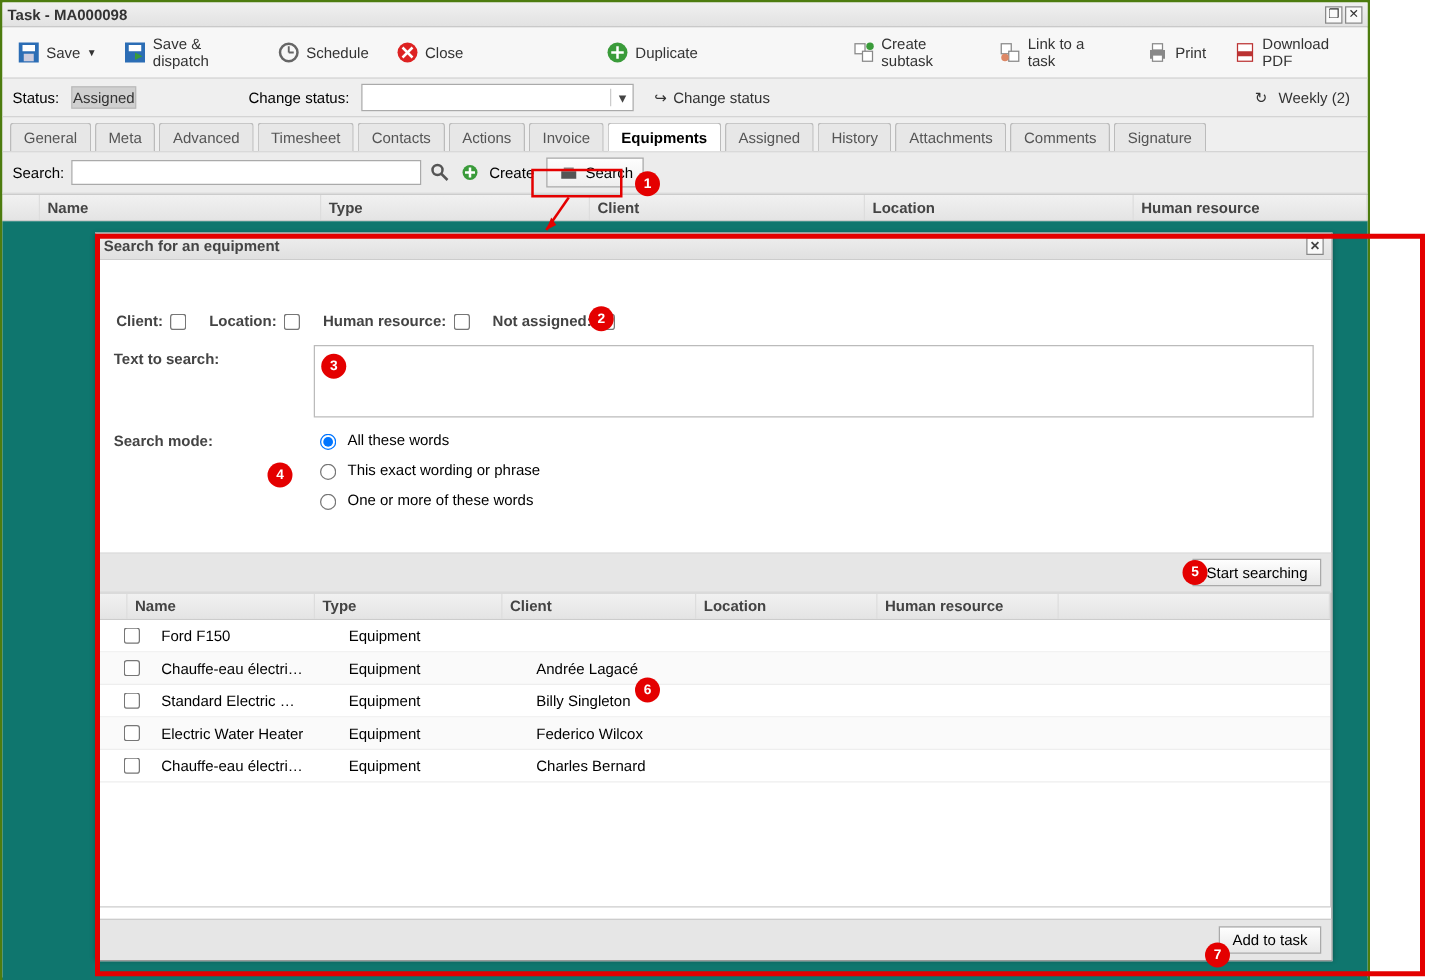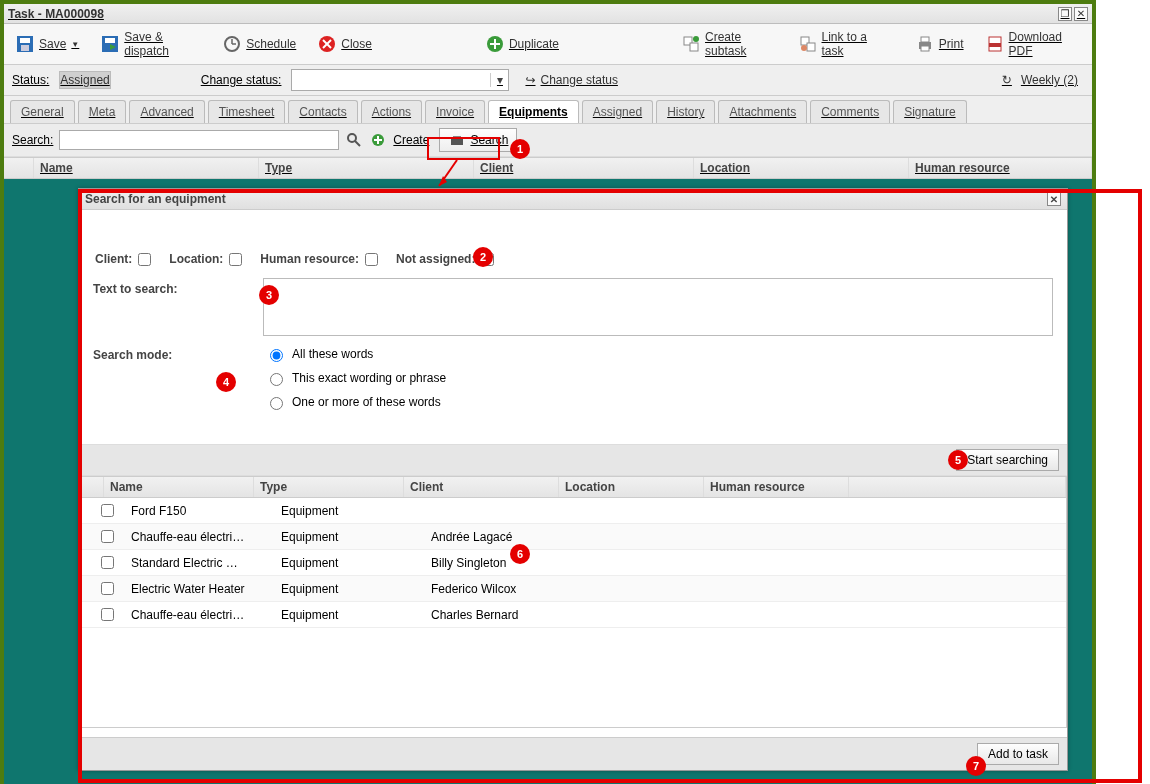--- a/index.html
+++ b/index.html
@@ -1,17 +1,17 @@
 <!DOCTYPE html>
 <html><head>
 <meta charset="utf-8">
 <style>
   * { box-sizing: border-box; font-family: Tahoma, Verdana, Arial, sans-serif; font-size: 12px; }
   body { margin: 0; background: #fff; }
-  .window { width: 1096px; height: 784px; border: 4px solid #4d7c0f; background: #f3f3f3; position: relative; text-decoration: underline; }
+  .window { width: 1096px; height: 784px; border: 2px solid #4d7c0f; background: #f3f3f3; position: relative; }
   .titlebar { display: flex; align-items: center; justify-content: space-between; height: 20px; background: linear-gradient(#f0f0f0,#e2e2e2); border-bottom: 1px solid #bdbdbd; padding: 0 4px; }
   .titlebar .wtitle { font-weight: bold; color: #333; }
   .winbtns { display: flex; gap: 2px; }
   .winbtn { width: 14px; height: 14px; border: 1px solid #888; background: #fafafa; display: flex; align-items: center; justify-content: center; font-size: 10px; line-height: 1; color:#333; }
   .toolbar1 { display:flex; align-items:center; padding:4px 6px; background:#f7f7f7; border-bottom:1px solid #ccc; gap:10px;}
   .tbtn { display:flex; align-items:center; gap:5px; padding:2px 6px; cursor:pointer; color:#333;}
   .icon { width:18px; height:18px; display:inline-flex; align-items:center; justify-content:center; }
   .spacer { flex: 1; }
   .statusbar { display:flex; align-items:center; padding:4px 8px; gap:10px; background:#efefef; border-bottom:1px solid #ccc;}
   .badge { background:#d0d0d0; padding:1px 0; border:1px solid #bbb; color:#333;}
@@ -27,21 +27,21 @@
   .gh-cell { border-right:1px solid #ddd; padding:3px 6px;}
   .content { position:relative; height:calc(100% - 20px - 39px - 31px - 27px - 30px - 24px); background:#0f766e;}
   
   .dialog { position:absolute; left:74px; top:9px; width:990px; height:583px; border:1px solid #999; background:#fff; box-shadow:0 0 4px rgba(0,0,0,0.3);}
   .dlg-title { display:flex; justify-content:space-between; align-items:center; background:linear-gradient(#efefef,#e0e0e0); border-bottom:1px solid #ccc; padding:3px 6px; font-weight:bold; color:#444;}
   .dlg-close { width:14px; height:14px; border:1px solid #888; background:#fafafa; display:flex; align-items:center; justify-content:center; font-size:10px;}
   .dlg-body { padding:14px 14px 6px 14px; }
   .filterrow { display:flex; align-items:center; gap:18px; margin:28px 0 12px 2px; font-weight:bold; color:#444;}
   .filterrow label { display:flex; align-items:center; gap:6px; font-weight:bold;}
   .filterrow input[type=checkbox]{ margin:0;}
-  .row { display:flex; margin:8px 0; align-items:flex-start; gap:22px;}
+  .row { display:flex; margin:8px 0; align-items:flex-start; gap:10px;}
   .row .lbl { width:150px; font-weight:bold; color:#444; padding-top:4px;}
   .textarea { width:800px; height:58px; border:1px solid #bbb; resize:none;}
   .modes { display:flex; flex-direction:column; gap:8px; margin-top:2px;}
   .modes label { display:flex; align-items:center; gap:6px;}
   .dlg-toolbar { background:#e6e6e6; border-top:1px solid #ddd; border-bottom:1px solid #ddd; padding:4px 8px; display:flex; justify-content:flex-end; margin-top:20px;}
   .btn { border:1px solid #aaa; background:linear-gradient(#fefefe,#e8e8e8); padding:3px 10px; cursor:pointer;}
   .results { border:1px solid #ccc; margin-top:0;}
   .results .gh { display:flex; background:linear-gradient(#f1f1f1,#e4e4e4); font-weight:bold; color:#444; border-bottom:1px solid #ccc;}
   .results .gh .gc { padding:3px 6px; border-right:1px solid #ddd;}
   .results .rrow { display:flex; border-bottom:1px solid #eee; align-items:center;}

